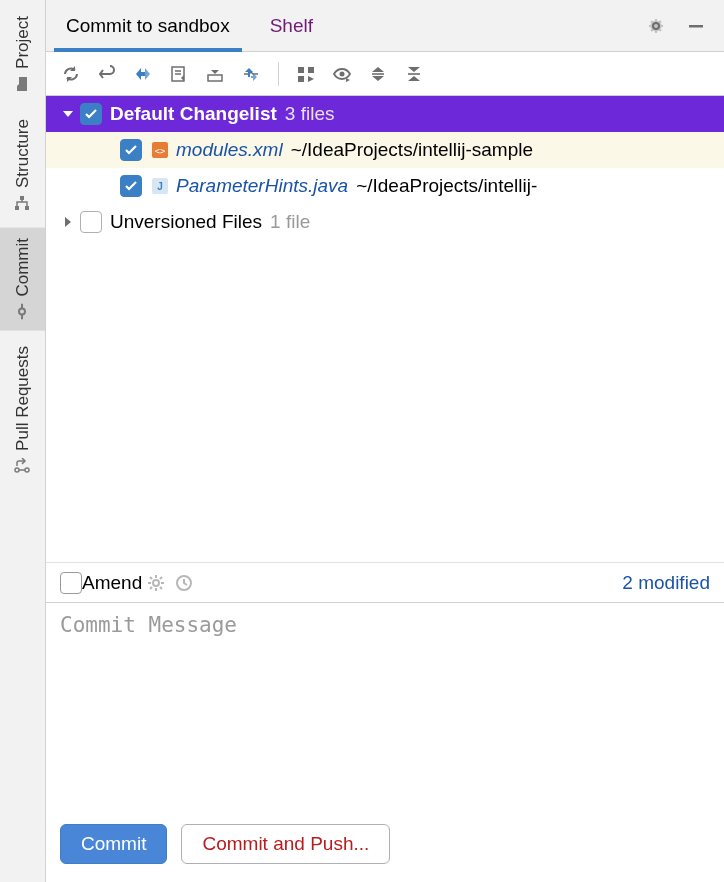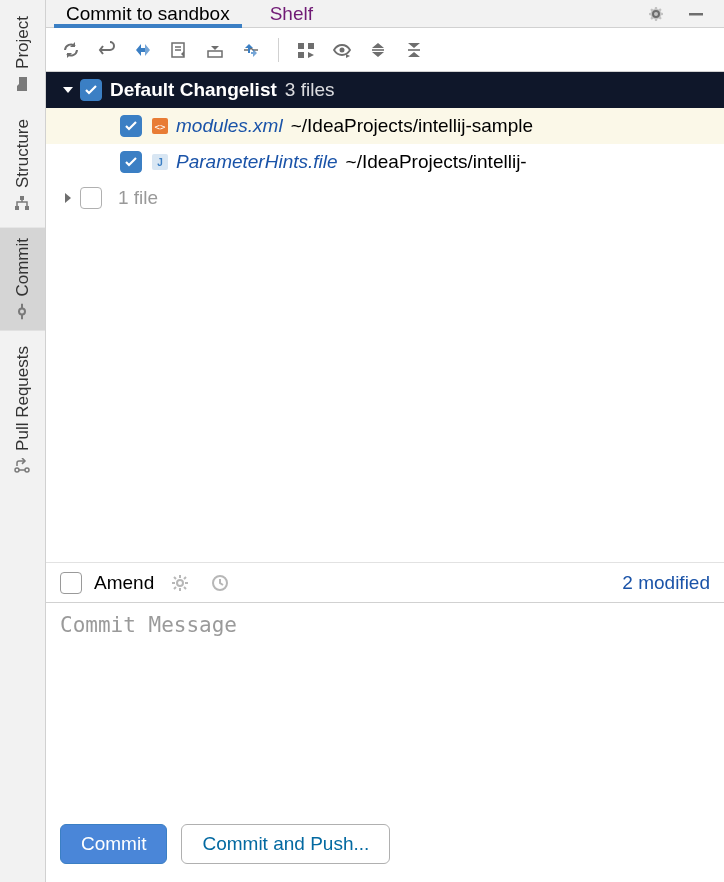--- a/index.html
+++ b/index.html
@@ -55,21 +55,21 @@
   
   .main {
     flex: 1;
     display: flex;
     flex-direction: column;
     min-width: 0;
   }
 
   
   .tabs {
-    height: 28px;
+    height: 52px;
     display: flex;
     align-items: stretch;
     border-bottom: 1px solid #d1d1d1;
     background: #f2f2f2;
     position: relative;
   }
   .tab {
     padding: 0 20px;
     display: flex;
     align-items: center;
@@ -142,21 +142,21 @@
   }
   .row {
     height: 36px;
     display: flex;
     align-items: center;
     padding-left: 12px;
     white-space: nowrap;
     overflow: hidden;
   }
   .row.selected {
-    background: #0f172a;
+    background: #6d28d9;
     color: #fff;
     text-align: center;
   }
   .row.highlight {
     background: #fbf8e8;
   }
   .arrow {
     width: 20px;
     height: 20px;
     display: inline-flex;
@@ -206,21 +206,20 @@
   .indent1 { padding-left: 74px; }
   .indent0b { padding-left: 12px; }
 
   
   .amend-row {
     height: 40px;
     display: flex;
     align-items: center;
     padding: 0 14px;
     border-top: 1px solid #e2e2e2;
-    gap: 12px;
     font-size: 19px;
   }
   .amend-checkbox {
     width: 22px;
     height: 22px;
     border: 1.5px solid #9a9a9a;
     border-radius: 4px;
     background: #fff;
     cursor: pointer;
   }
@@ -262,21 +261,21 @@
     display: inline-flex;
     align-items: center;
   }
   .btn.primary {
     background: #4a86d8;
     color: #fff;
     border: 1px solid #3b7fc4;
   }
   .btn.secondary {
     background: #fff;
-    color: #0369a1;
+    color: #b91c1c;
     border: 1px solid #b0b0b0;
   }
 </style>
 </head>
 <body>
 
 <div class="tool-stripe">
   <div class="tool-item">
     <span class="tool-icon">
       <svg width="16" height="16" viewBox="0 0 16 16">
@@ -451,31 +450,32 @@
         <svg width="14" height="14" viewBox="0 0 14 14">
             <path fill="none" stroke="#fff" stroke-width="2.2" d="M2 7l3 3 7-7"></path>
           </svg>
       </span>
       <span class="file-icon">
         <svg width="18" height="18" viewBox="0 0 18 18">
             <rect x="1" y="1" width="16" height="16" rx="2" fill="#d8e6f3"></rect>
             <text x="9" y="13" text-anchor="middle" font-size="10" fill="#3b7fc4" font-weight="bold">J</text>
           </svg>
       </span>
-      <span class="filename">ParameterHints.file</span>
+      <span class="filename">ParameterHints.java</span>
       <span class="path">~/IdeaProjects/intellij-</span>
     </div>
 
     <div class="row indent0b">
       <span class="arrow">
         <svg width="14" height="14" viewBox="0 0 14 14">
             <path fill="#6e6e6e" d="M4 2l6 5-6 5z"></path>
           </svg>
       </span>
       <span class="checkbox unchecked"></span>
+      <span>Unversioned Files</span>
       <span class="count" style="color:#888">1 file</span>
     </div>
 
   </div>
 
   <div class="amend-row">
     <span class="amend-checkbox"></span>
     <span>Amend</span>
     <span class="icon-btn">
       <svg width="20" height="20" viewBox="0 0 20 20">

